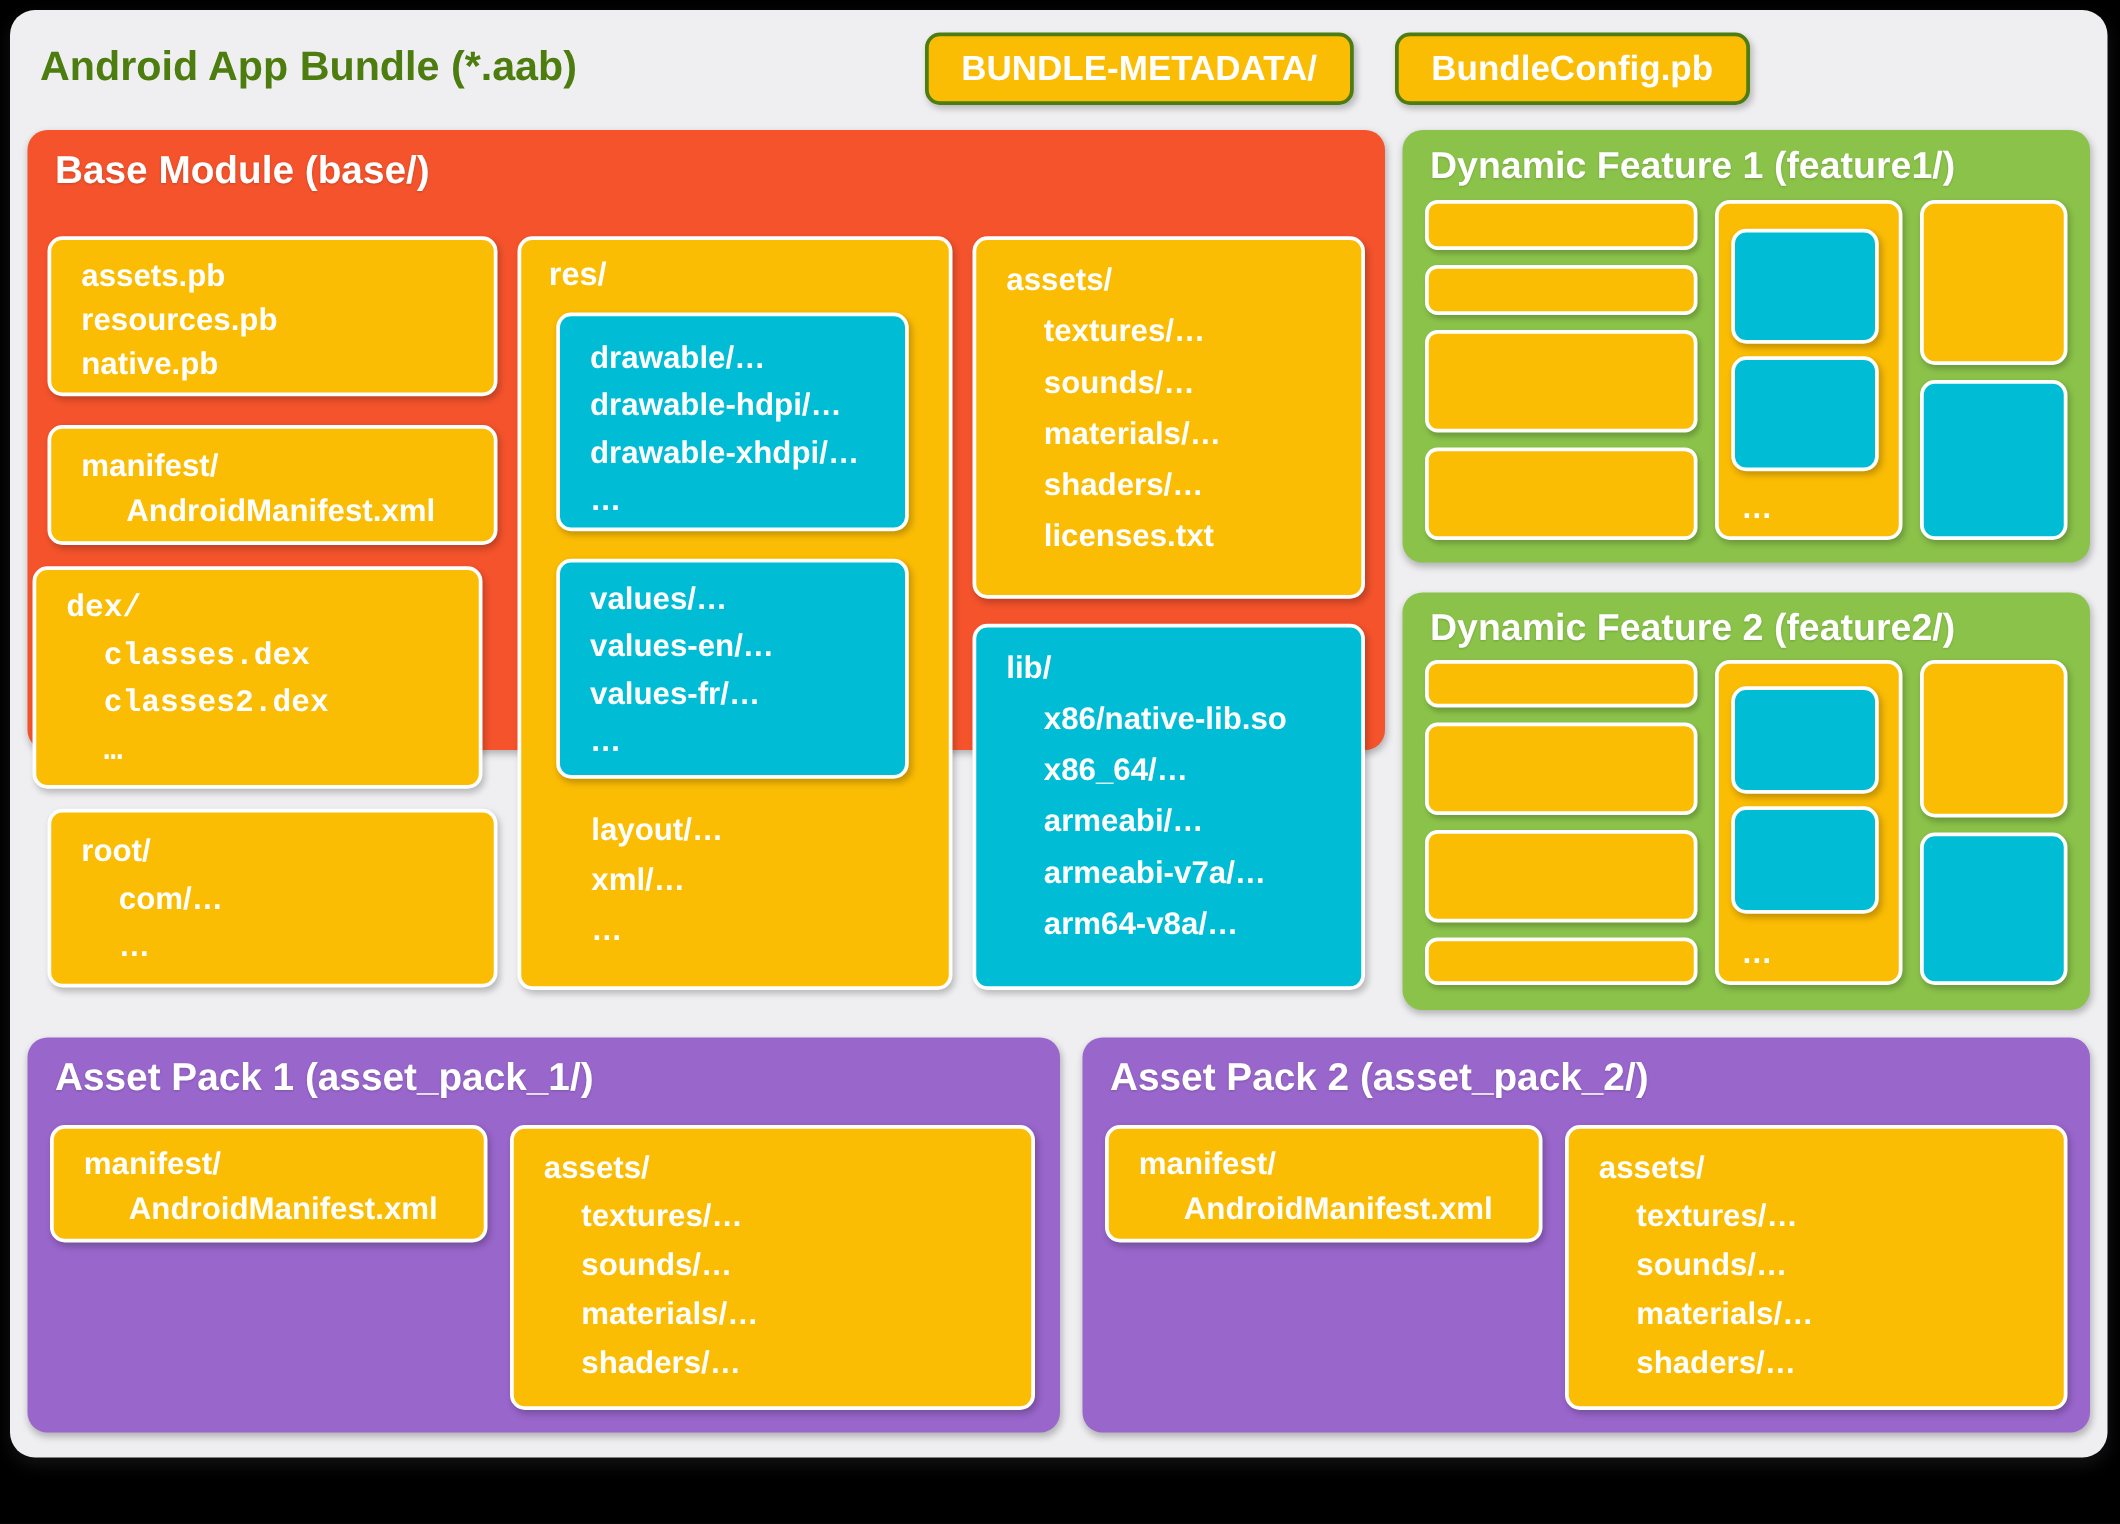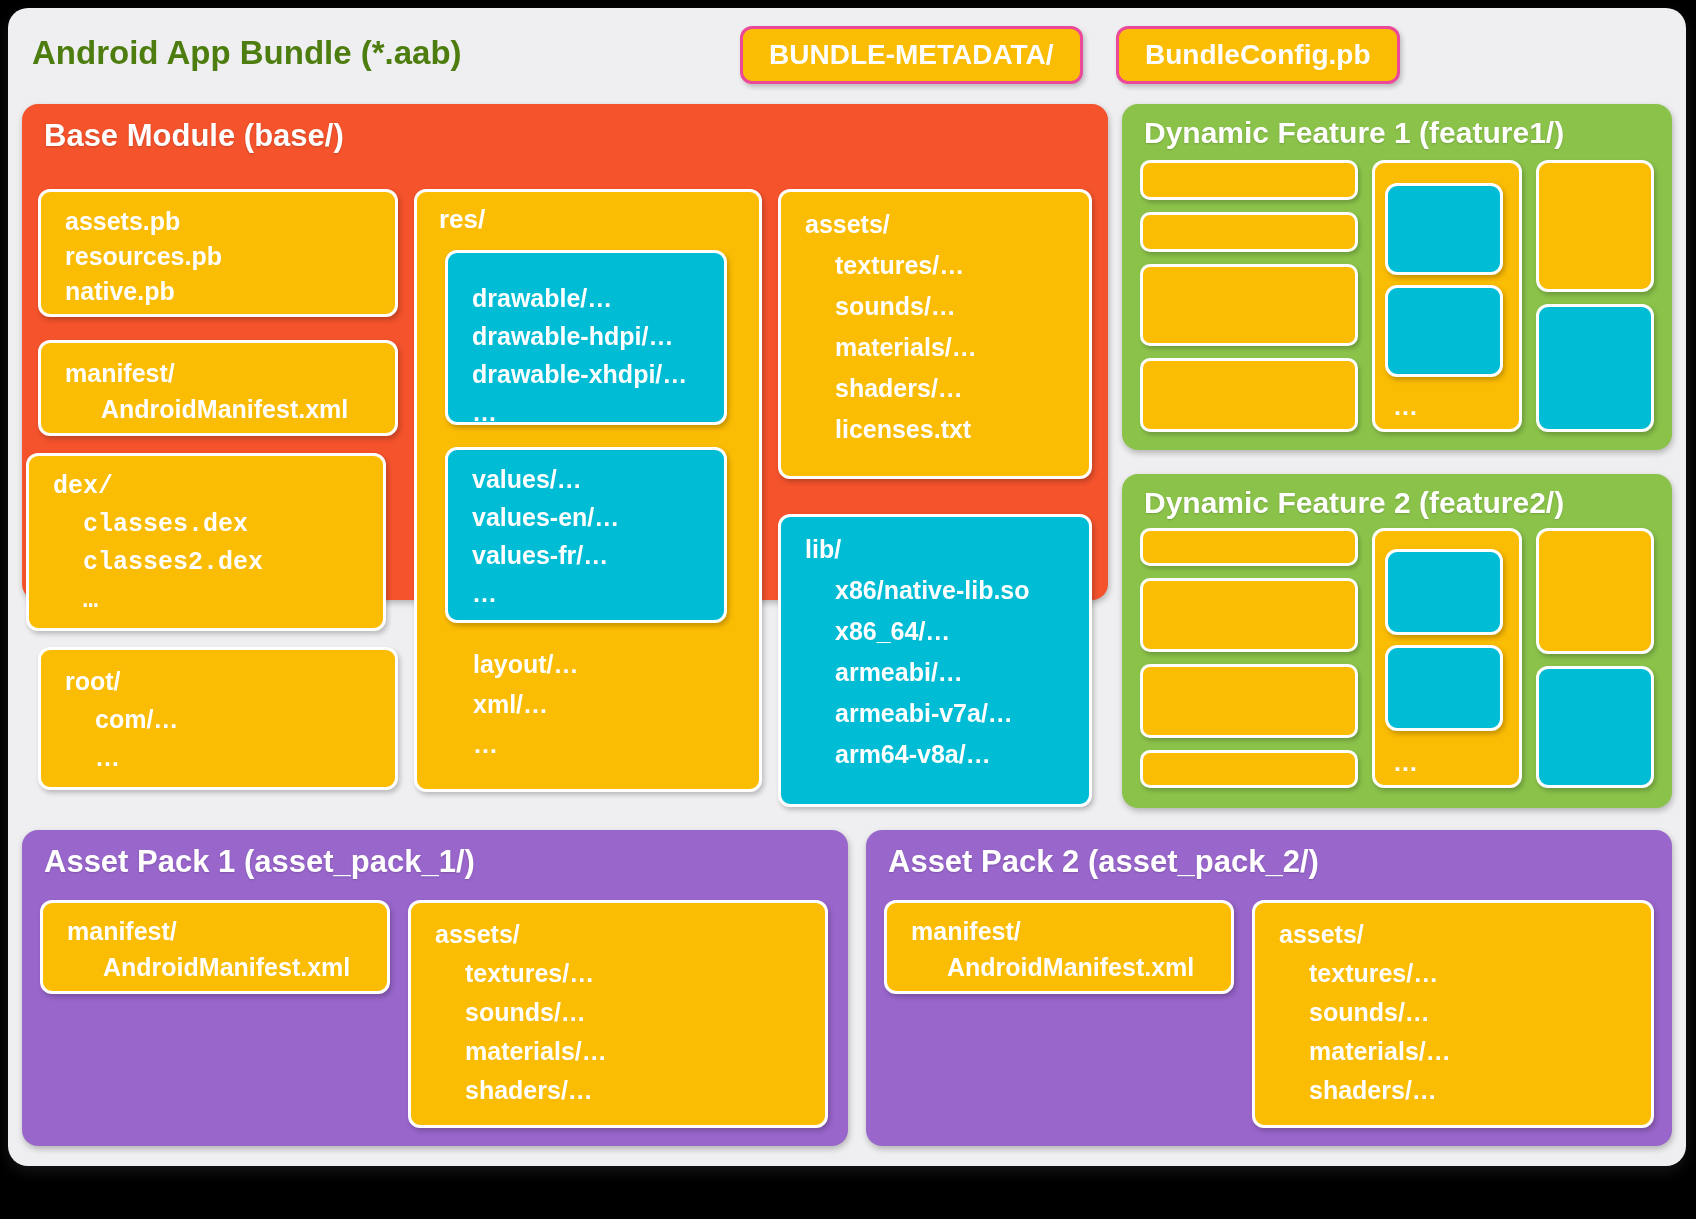--- a/index.html
+++ b/index.html
@@ -11,21 +11,21 @@
   .orange{background:#f4532c;} .amber{background:#fbbc04;} .cyan{background:#00bcd4;}
   .green{background:#8bc34a;} .purple{background:#9966cc;}
   .box{position:absolute;border-radius:12px;border:3px solid #fff;box-sizing:border-box;
        box-shadow:2px 3px 5px rgba(0,0,0,.22);}
   .bar{position:absolute;border-radius:10px;border:3px solid #fff;box-sizing:border-box;
        box-shadow:2px 3px 4px rgba(0,0,0,.2);}
   .stitle{position:absolute;color:#fff;font-weight:bold;text-shadow:0 1px 2px rgba(0,0,0,.18);
           white-space:nowrap;}
   .main-title{position:absolute;left:24px;top:26px;font-size:33px;font-weight:bold;color:#4d7c0f;}
   .chip{position:absolute;top:18px;height:58px;line-height:52px;padding:0 26px;border-radius:12px;
-        border:3px solid #ec4899;box-sizing:border-box;background:#fbbc04;color:#fff;
+        border:3px solid #4d7c0f;box-sizing:border-box;background:#fbbc04;color:#fff;
         font-size:28px;font-weight:bold;box-shadow:2px 3px 5px rgba(0,0,0,.22);white-space:nowrap;}
   .txt{position:absolute;left:0;top:0;right:0;color:#fff;font-weight:bold;font-size:25px;
        padding:12px 0 0 24px;}
   .ln{white-space:nowrap;}
   .in1{padding-left:30px;}
   .in2{padding-left:36px;}
   .lh35 .ln{line-height:35px;} .lh36 .ln{line-height:36px;} .lh38 .ln{line-height:38px;}
   .lh39 .ln{line-height:39px;} .lh40 .ln{line-height:40px;} .lh41 .ln{line-height:41px;}
   .more{position:absolute;left:18px;bottom:8px;color:#fff;font-weight:bold;font-size:25px;}
 </style>
@@ -67,21 +67,21 @@
         <div class="txt lh38">
           <div class="ln">root/</div>
           <div class="ln in1">com/…</div>
           <div class="ln in1">…</div>
         </div>
       </div>
 
       <div class="box amber" style="left:392px;top:85px;width:348px;height:603px;">
         <div class="stitle" style="left:22px;top:12px;font-size:26px;text-shadow:none;">res/</div>
         <div class="box cyan" style="left:28px;top:58px;width:282px;height:175px;">
-          <div class="txt lh38" style="padding-top:26px;">
+          <div class="txt lh38" style="padding-top:14px;">
             <div class="ln">drawable/…</div>
             <div class="ln">drawable-hdpi/…</div>
             <div class="ln">drawable-xhdpi/…</div>
             <div class="ln">…</div>
           </div>
         </div>
         <div class="box cyan" style="left:28px;top:255px;width:282px;height:176px;">
           <div class="txt lh38" style="padding-top:10px;">
             <div class="ln">values/…</div>
             <div class="ln">values-en/…</div>
@@ -99,21 +99,21 @@
       <div class="box amber" style="left:756px;top:85px;width:314px;height:290px;">
         <div class="txt lh41">
           <div class="ln">assets/</div>
           <div class="ln in1">textures/…</div>
           <div class="ln in1">sounds/…</div>
           <div class="ln in1">materials/…</div>
           <div class="ln in1">shaders/…</div>
           <div class="ln in1">licenses.txt</div>
         </div>
       </div>
-      <div class="box cyan" style="left:756px;top:395px;width:314px;height:293px;margin-top:15px;">
+      <div class="box cyan" style="left:756px;top:395px;width:314px;height:293px;">
         <div class="txt lh41">
           <div class="ln">lib/</div>
           <div class="ln in1">x86/native-lib.so</div>
           <div class="ln in1">x86_64/…</div>
           <div class="ln in1">armeabi/…</div>
           <div class="ln in1">armeabi-v7a/…</div>
           <div class="ln in1">arm64-v8a/…</div>
         </div>
       </div>
     </div>

